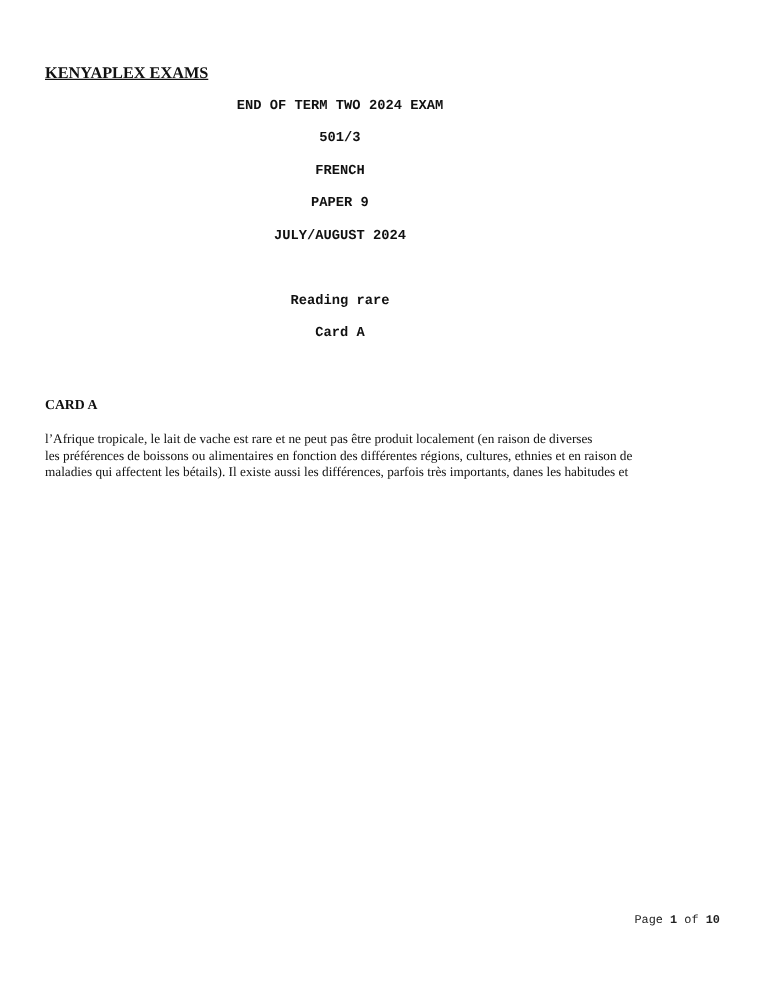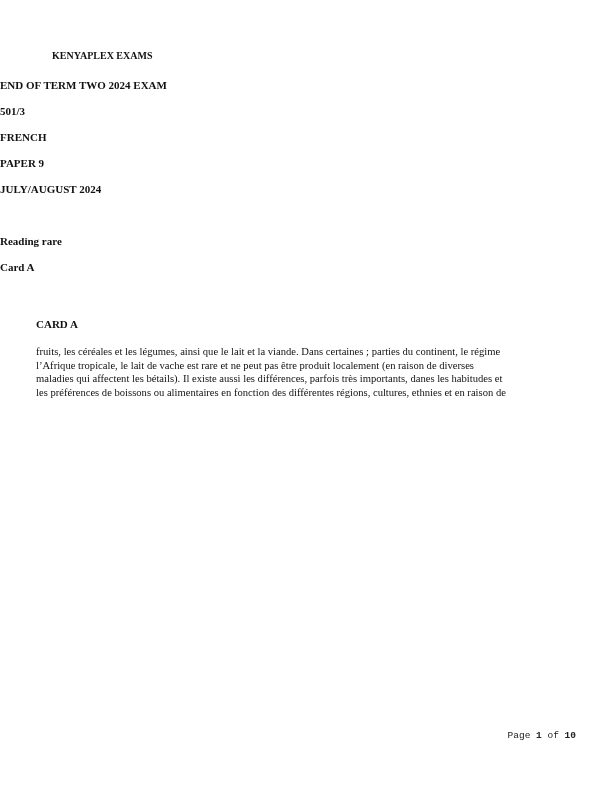--- a/index.html
+++ b/index.html
@@ -1,20 +1,20 @@
 <!DOCTYPE html>
 <html><head>
 <meta charset="utf-8">
 <style>
   html, body { margin:0; padding:0; background:#ffffff; }
   body { width:612px; height:792px; position:relative; overflow:hidden;
          font-family:"Liberation Serif", serif; color:#111; }
   .abs { position:absolute; }
-  .header-brand { left:52px; top:50px; font-size:10px; font-weight:bold; }
-  .center { left:0; width:544px; text-align:left; font-size:11px; font-weight:bold; }
+  .header-brand { left:36px; top:50px; font-size:13px; font-weight:bold; text-decoration:underline; }
+  .center { left:0; width:544px; text-align:center; font-size:11px; font-weight:bold;font-family:Liberation Mono, monospace; }
   .card-heading { left:36px; top:318px; font-size:11px; font-weight:bold; }
   .passage { left:36px; top:345px; width:540px; font-size:10.6px; line-height:13.7px; }
   .footer { right:36px; top:730px; font-family:Liberation Mono, monospace; font-size:9.5px; color:#222; }
   .footer b { font-weight:bold; }
 </style>
 </head>
 <body>
 
 <div class="abs header-brand">KENYAPLEX EXAMS</div>
 
@@ -23,24 +23,23 @@
 <div class="abs center" style="top:131px;">FRENCH</div>
 <div class="abs center" style="top:157px;">PAPER 9</div>
 <div class="abs center" style="top:183px;">JULY/AUGUST 2024</div>
 
 <div class="abs center" style="top:235px;">Reading rare</div>
 <div class="abs center" style="top:261px;">Card A</div>
 
 <div class="abs card-heading">CARD A</div>
 
 <div class="abs passage">
-  <div>fruits, les céréales et les légumes, ainsi que le lait et la viande. Dans certaines ; parties du continent, le régime</div>
   <div>l’Afrique tropicale, le lait de vache est rare et ne peut pas être produit localement (en raison de diverses</div>
+  <div>les préférences de boissons ou alimentaires en fonction des différentes régions, cultures, ethnies et en raison de</div>
   <div>maladies qui affectent les bétails). Il existe aussi les différences, parfois très importants, danes les habitudes et</div>
-  <div>les préférences de boissons ou alimentaires en fonction des différentes régions, cultures, ethnies et en raison de</div>
 </div>
 
 <div class="abs footer">
   <span>Page</span>
   <b>1</b>
   <span>of</span>
   <b>10</b>
 </div>
 
 </body></html>

